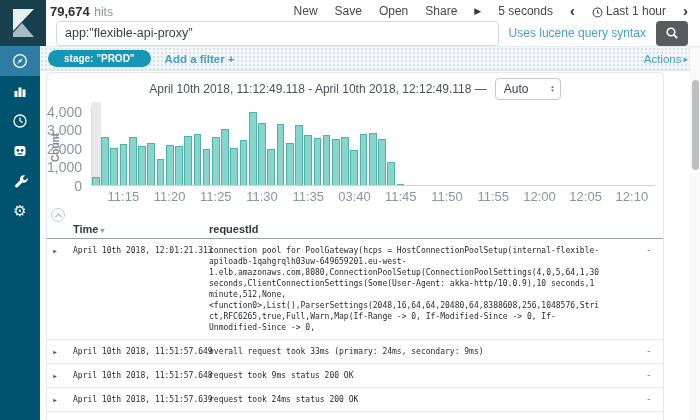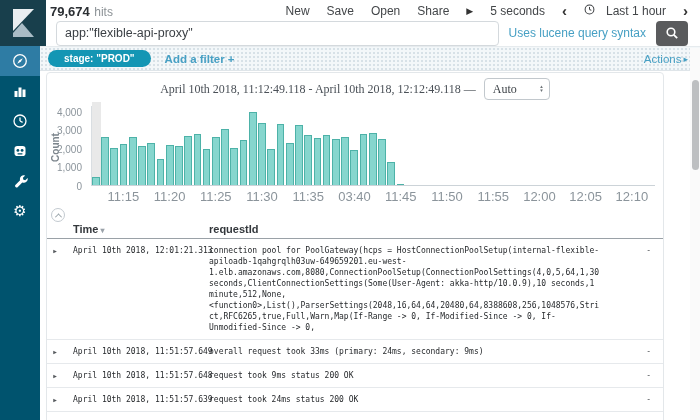--- a/index.html
+++ b/index.html
@@ -15,21 +15,21 @@
 
   
   .topbar { position:absolute; left:46px; top:0; right:0; height:46px; background:#fff; }
   .hits-row { display:flex; align-items:center; height:20px; padding:2px 12px 0 4px; }
   .hits b { font-size:13px; color:#2b2f33; }
   .hits span { font-size:12px; color:#8c9296; }
   .topmenu { margin-left:auto; display:flex; align-items:center; gap:17px; font-size:12px; color:#434649; }
   .topmenu .mitem { cursor:pointer; }
   .play-icon { font-size:9px; color:#333; }
   .chev { font-size:15px; font-weight:bold; color:#333; line-height:10px; }
-  .timepick { display:flex; align-items:flex-start; gap:11px; }
+  .timepick { display:flex; align-items:flex-end; gap:3px; }
   .query-row { display:flex; align-items:center; height:26px; padding:0 12px 0 10px; gap:10px; }
   .query-input { flex:1; height:25px; border:1px solid #d4d9dd; border-radius:4px; padding:0 8px;
                  font-size:12.5px; color:#3a3f44; font-family:"Liberation Sans",sans-serif; outline:none; }
   .lucene { font-size:12px; color:#47a0c4; white-space:nowrap; cursor:pointer; }
   .search-btn { width:32px; height:25px; background:#5a5b5d; border:none; border-radius:4px;
                 display:flex; align-items:center; justify-content:center; cursor:pointer; }
 
   
   .filterbar { position:absolute; left:40px; right:0; top:46px; height:25px;
                background-color:#f3f7f9; border-top:1px solid #e6ebee; border-bottom:1px solid #dfe5e9;
@@ -37,30 +37,30 @@
                display:flex; align-items:center; padding:0 12px 0 8px; gap:14px; }
   .pill { background:#1496b4; color:#fff; font-size:10px; font-weight:bold; padding:3px 16px;
           border-radius:10px; white-space:nowrap; cursor:pointer; }
   .addfilter { color:#47a0c4; font-size:11.5px; font-weight:bold; cursor:pointer; }
   .actions { margin-left:auto; color:#47a0c4; font-size:11.5px; cursor:pointer; display:flex; align-items:center; gap:2px; }
 
   
   .panel { position:absolute; left:46px; right:36px; top:72px; bottom:-2px; background:#fff;
            border:1px solid #e3e7ea; border-radius:4px 4px 0 0; }
   .range-row { height:26px; margin-top:3px; display:flex; align-items:center; justify-content:center; gap:8px;
-               font-size:12px; color:#4a5057;font-family:Liberation Serif, serif; }
+               font-size:12px; color:#4a5057; }
   .interval-select { width:66px; height:22px; border:1px solid #c2c8cd; border-radius:4px; background:#fff;
                      display:flex; align-items:center; padding:0 5px 0 8px; font-size:12px; color:#3d4247; cursor:pointer; }
   .updown { margin-left:auto; display:flex; flex-direction:column; line-height:4.5px; font-size:4.5px; color:#6d7377; }
 
   
   .chart { position:relative; height:102px; margin-right:6px; }
   .ylabel { position:absolute; left:-6px; top:40px; transform:rotate(-90deg); font-size:10px; font-weight:bold; color:#7d868d; }
   .yaxis { position:absolute; left:0; width:40px; top:4px; bottom:18px; }
-  .ytick { position:absolute; right:5px; transform:translateY(50%); font-size:10px; color:#8b949b; }
+  .ytick { position:absolute; right:5px; transform:translateY(50%); font-size:14px; color:#8b949b; }
   .plot { position:absolute; left:44px; right:2px; top:4px; bottom:18px;
           border-left:1px solid #d9dee2; border-bottom:1px solid #ccd3d8; }
   .bar { position:absolute; bottom:0; background:#86d6ce; border:1px solid #4db2a8; border-bottom:none; }
   .partial-band { position:absolute; bottom:0; top:-4px; background:#e9e9e9; }
   .xticks { position:absolute; left:44px; right:2px; bottom:3px; height:12px; }
   .xtick { position:absolute; transform:translateX(-50%); font-size:13px; color:#8b949b; white-space:nowrap; }
   .xlabel-row { text-align:center; margin:3px 0 0 44px; font-size:10px; font-weight:bold; color:#7d868d; }
 
   
   .collapse-btn { width:14px; height:14px; border:1px solid #c3cad0; border-radius:50%; margin:4px 0 0 4px;

